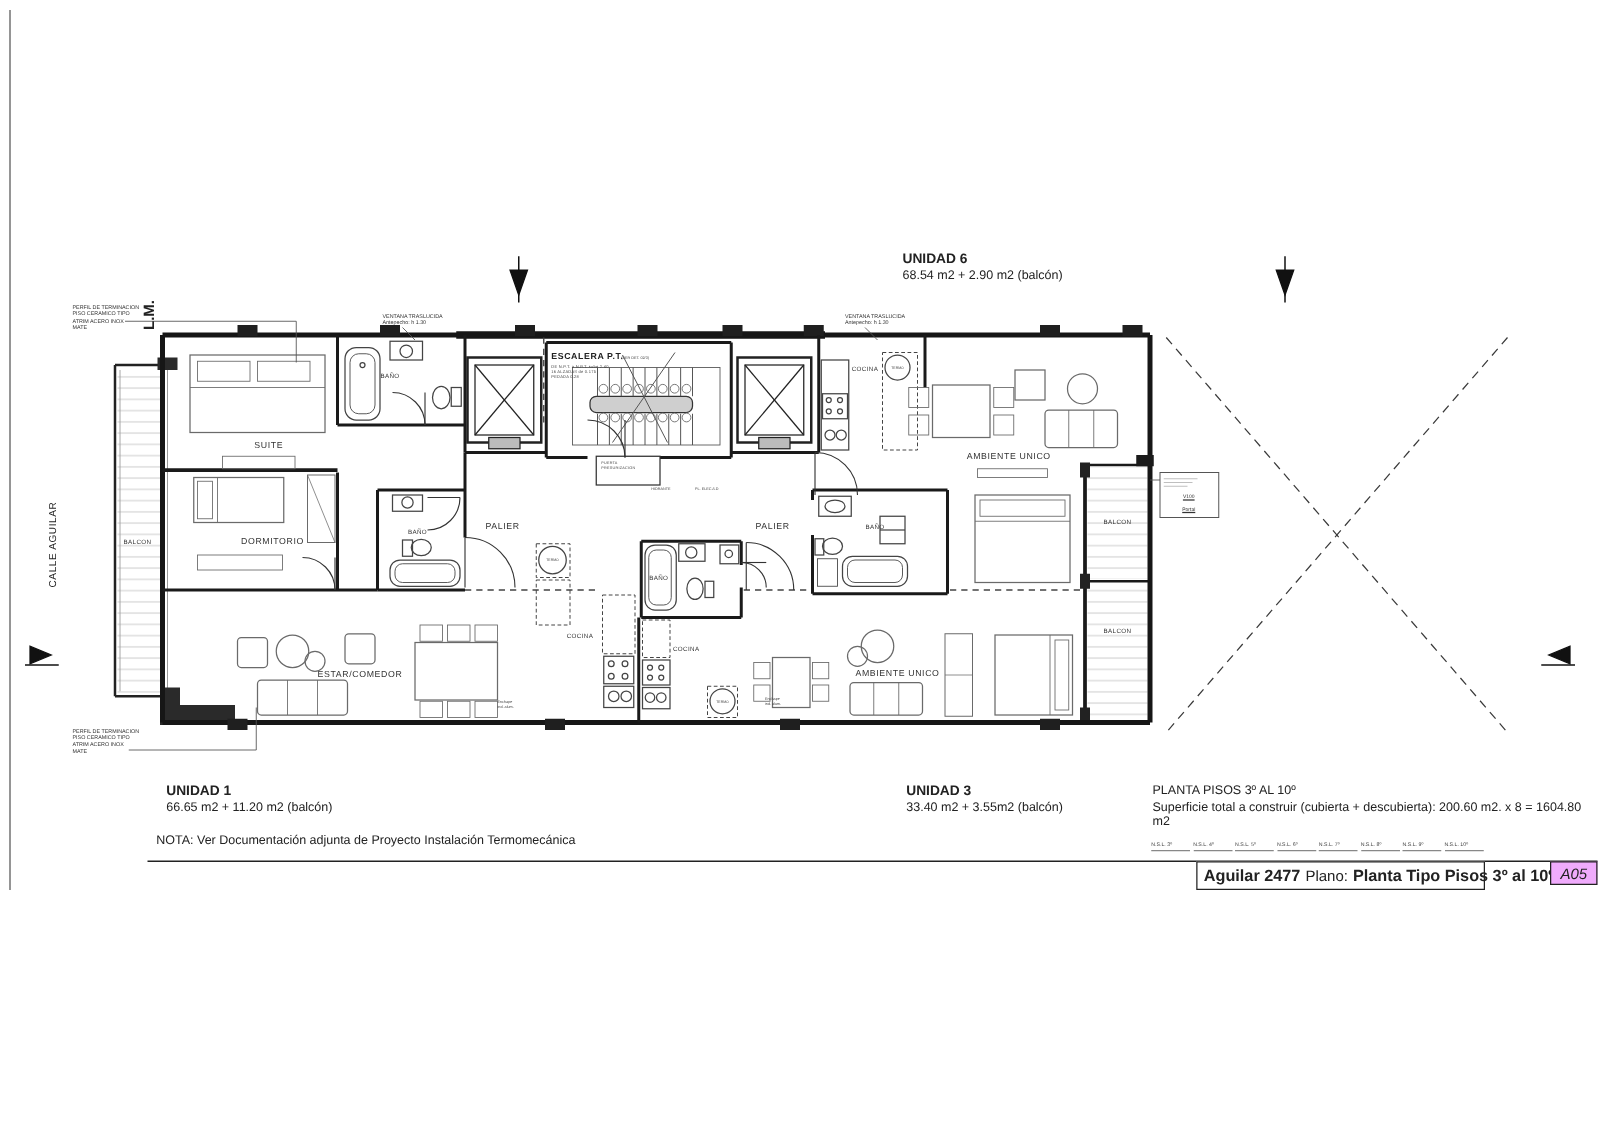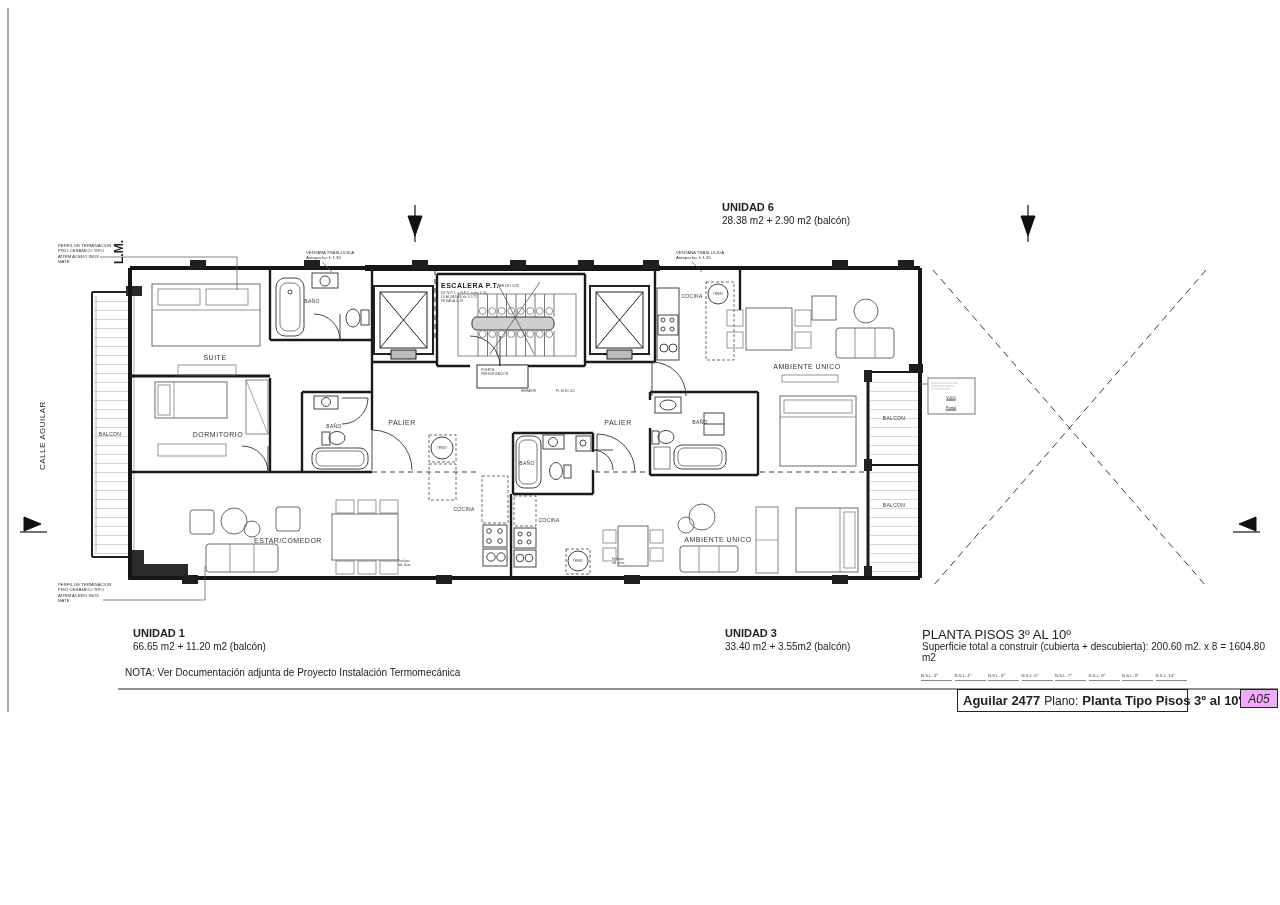--- a/index.html
+++ b/index.html
@@ -382,29 +382,29 @@
 PISO CERAMICO TIPO
 ATRIM ACERO INOX
 MATE</div>
 
 <div class="lbl note4" style="left:306px;top:250px;">VENTANA TRASLUCIDA
 Antepecho: h 1.30</div>
 <div class="lbl note4" style="left:676px;top:250px;">VENTANA TRASLUCIDA
 Antepecho: h 1.30</div>
 
 <div class="lbl uname" style="left:722px;top:201px;">UNIDAD 6</div>
-<div class="lbl uarea" style="left:722px;top:215px;">28.38 m2 + 2.90 m2 (balcón)</div>
+<div class="lbl uarea" style="left:722px;top:215px;">68.54 m2 + 2.90 m2 (balcón)</div>
 
 <div class="lbl uname" style="left:133px;top:627px;">UNIDAD 1</div>
 <div class="lbl uarea" style="left:133px;top:641px;">66.65 m2 + 11.20 m2 (balcón)</div>
 
 <div class="lbl uname" style="left:725px;top:627px;">UNIDAD 3</div>
 <div class="lbl uarea" style="left:725px;top:641px;">33.40 m2 + 3.55m2 (balcón)</div>
 
-<div class="lbl" style="left:922px;top:627px;font-size:13px;">PLANTA PISOS 3º AL 10º</div>
+<div class="lbl" style="left:922px;top:627px;font-size:10px;">PLANTA PISOS 3º AL 10º</div>
 <div class="lbl" style="left:922px;top:641px;font-size:10px;">Superficie total a construir (cubierta + descubierta): 200.60 m2. x 8 = 1604.80 m2</div>
 
 <div class="lbl" style="left:125px;top:667px;font-size:10px;">NOTA: Ver Documentación adjunta  de Proyecto Instalación Termomecánica</div>
 
 <div class="lbl" id="esc-label" style="left:1232px;top:676px;margin-top:14px;">esc. 1:50</div>
 
 <div id="nsl">
   <span>N.S.L. 3º</span>
   <span>N.S.L. 4º</span>
   <span>N.S.L. 5º</span>

